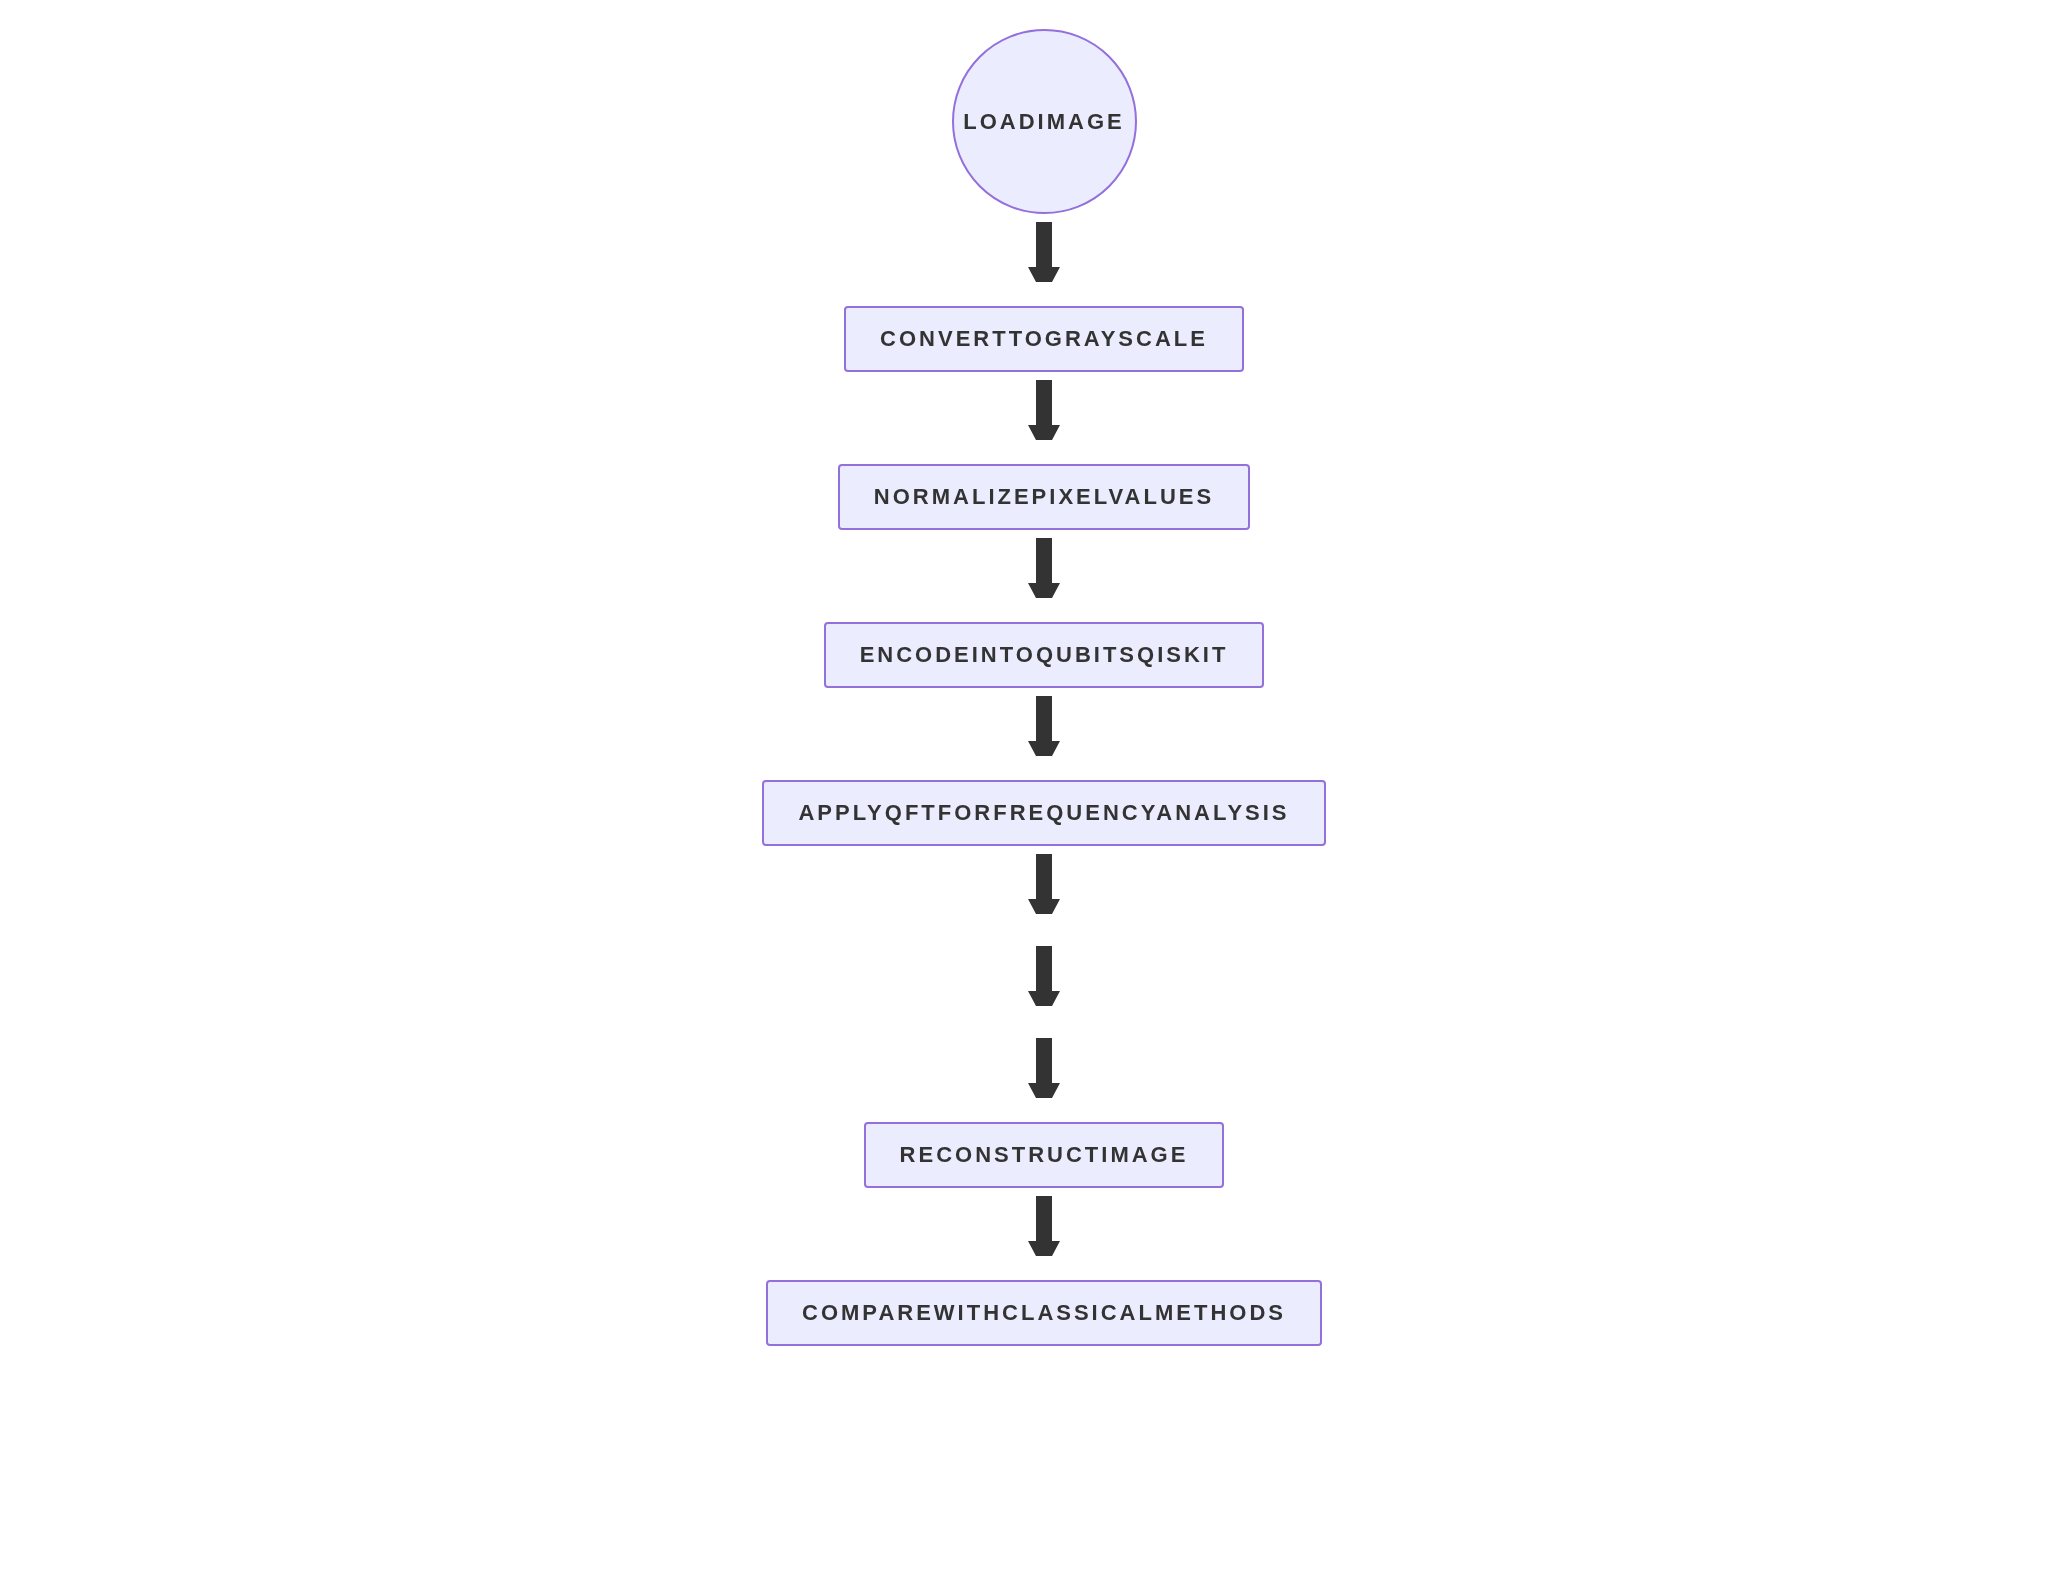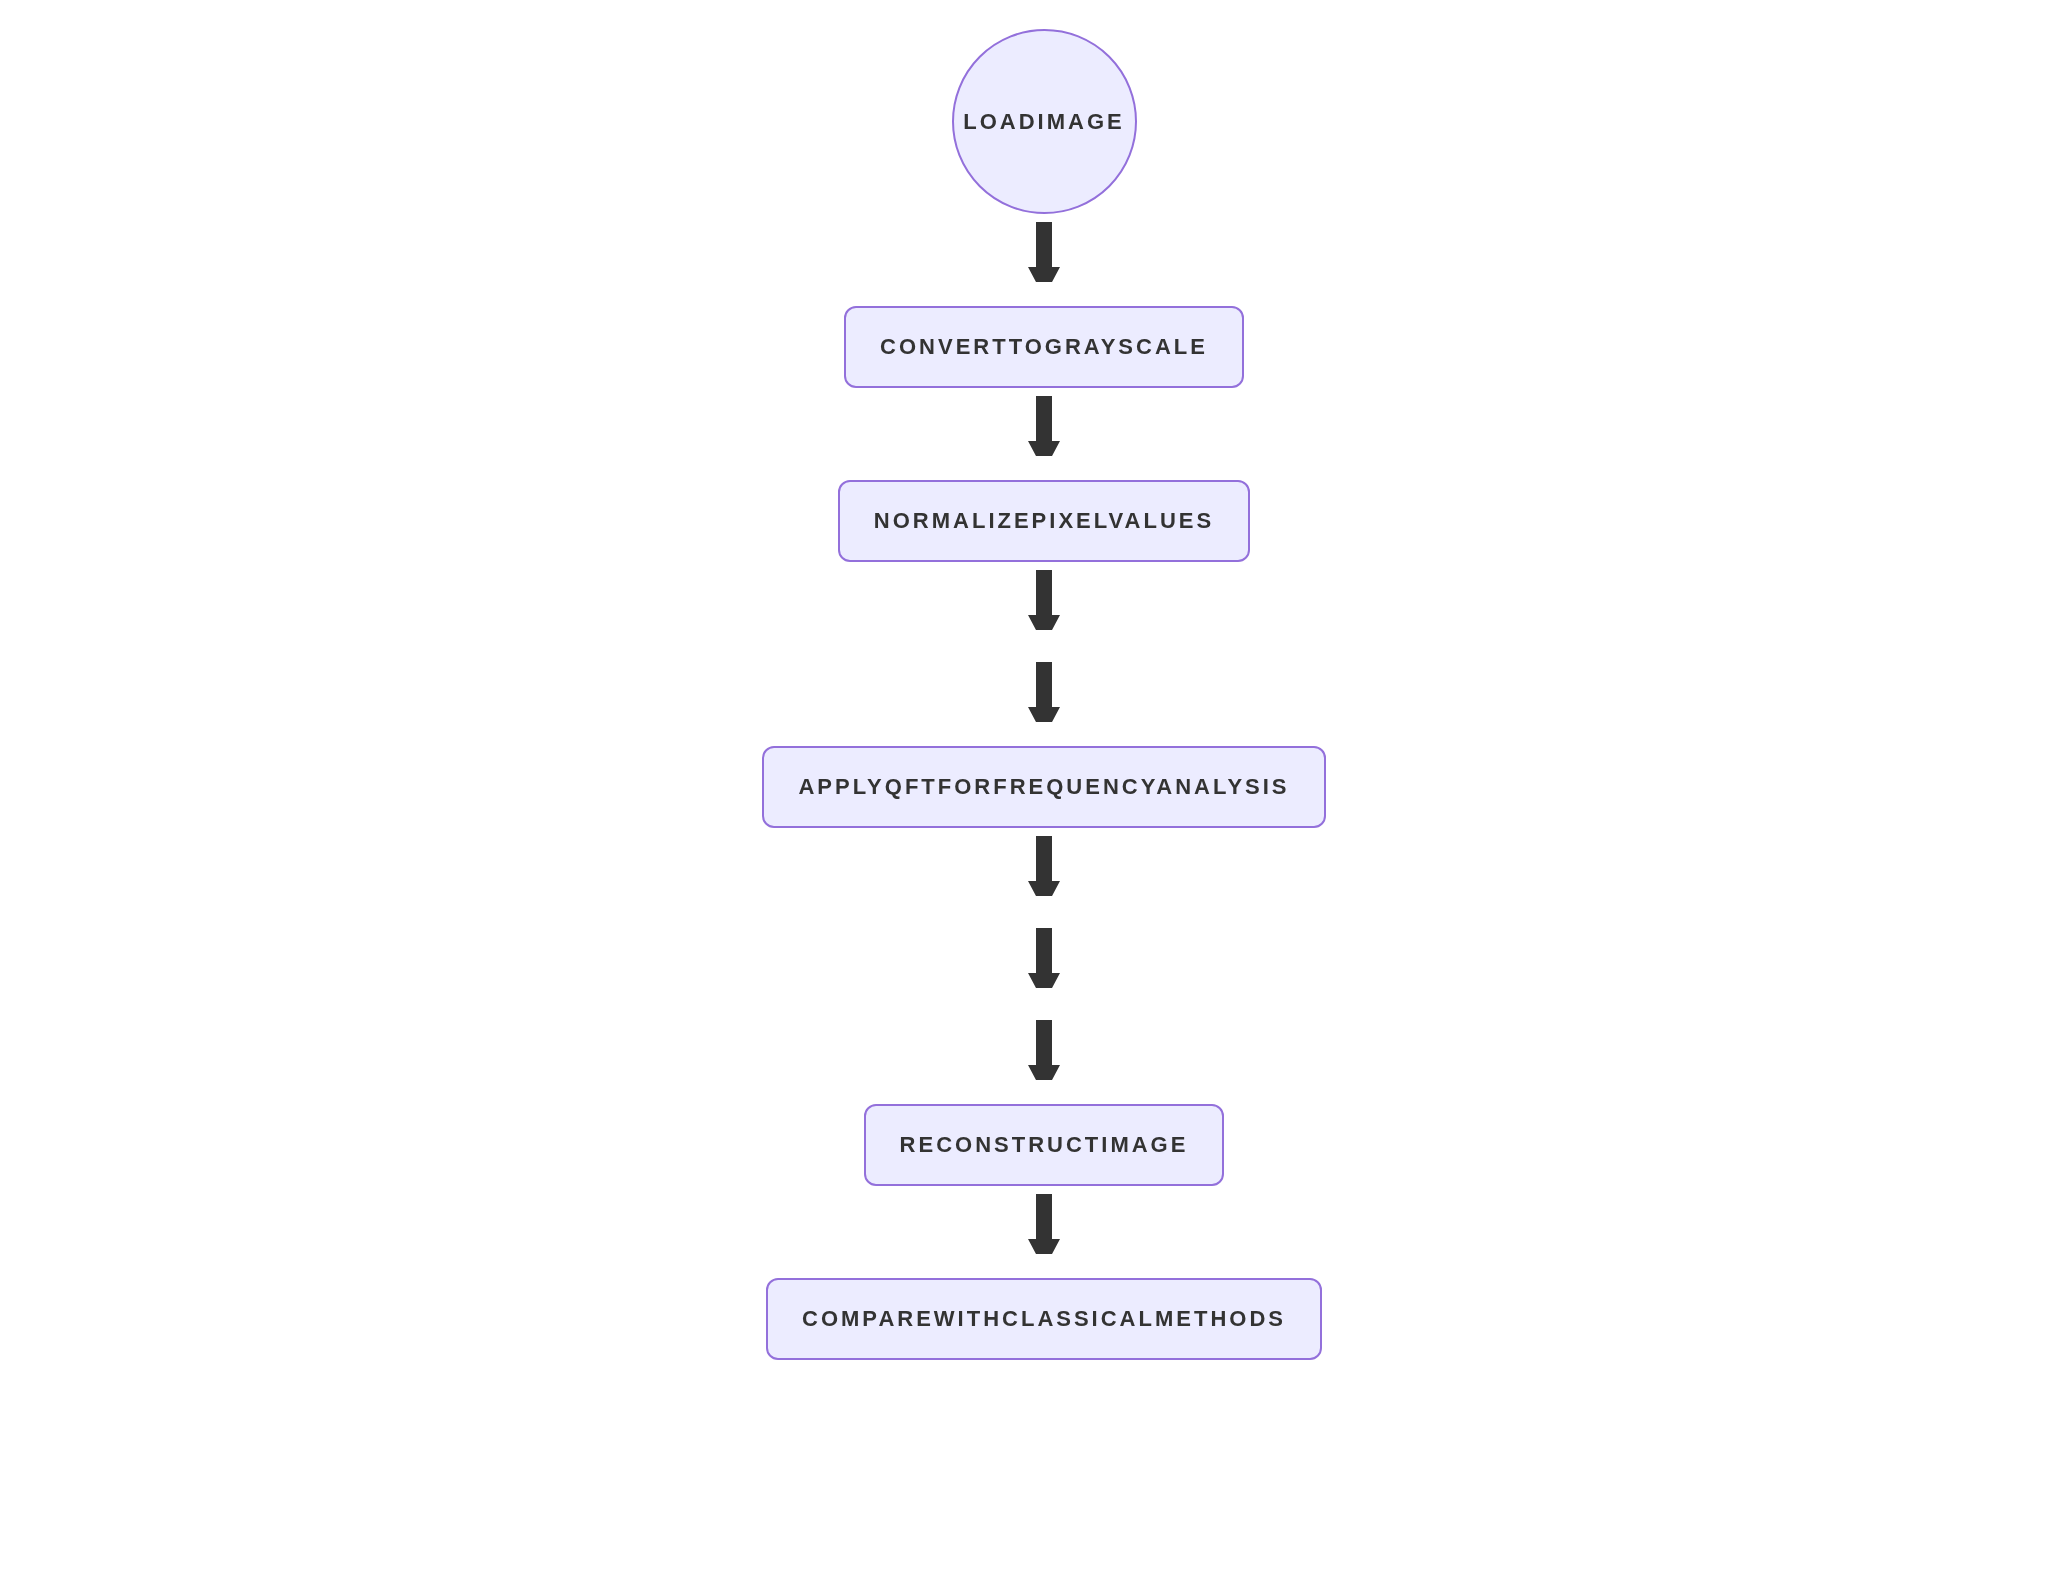--- a/index.html
+++ b/index.html
@@ -31,23 +31,23 @@
     white-space: nowrap;
     flex: 0 0 auto;
     text-align: center;
   }
   .node.circle {
     width: 185px;
     height: 185px;
     border-radius: 50%;
   }
   .node.rect {
-    height: 82px;
+    height: 66px;
     padding: 0 26px;
-    border-radius: 12px;
+    border-radius: 4px;
     min-width: 270px;
   }
   .connector {
     display: flex;
     flex-direction: column;
     align-items: center;
     height: 92px;
     flex: 0 0 auto;
   }
   .connector .edge-line {
@@ -89,20 +89,23 @@
 
   <div class="node rect">
     <span>NORMALIZEPIXELVALUES</span>
   </div>
 
   <div class="connector">
     <div class="edge-line"></div>
     <div class="arrowhead"></div>
   </div>
 
+  <div class="node rect">
+    <span>ENCODEINTOQUBITSQISKIT</span>
+  </div>
 
   <div class="connector">
     <div class="edge-line"></div>
     <div class="arrowhead"></div>
   </div>
 
   <div class="node rect">
     <span>APPLYQFTFORFREQUENCYANALYSIS</span>
   </div>
 

